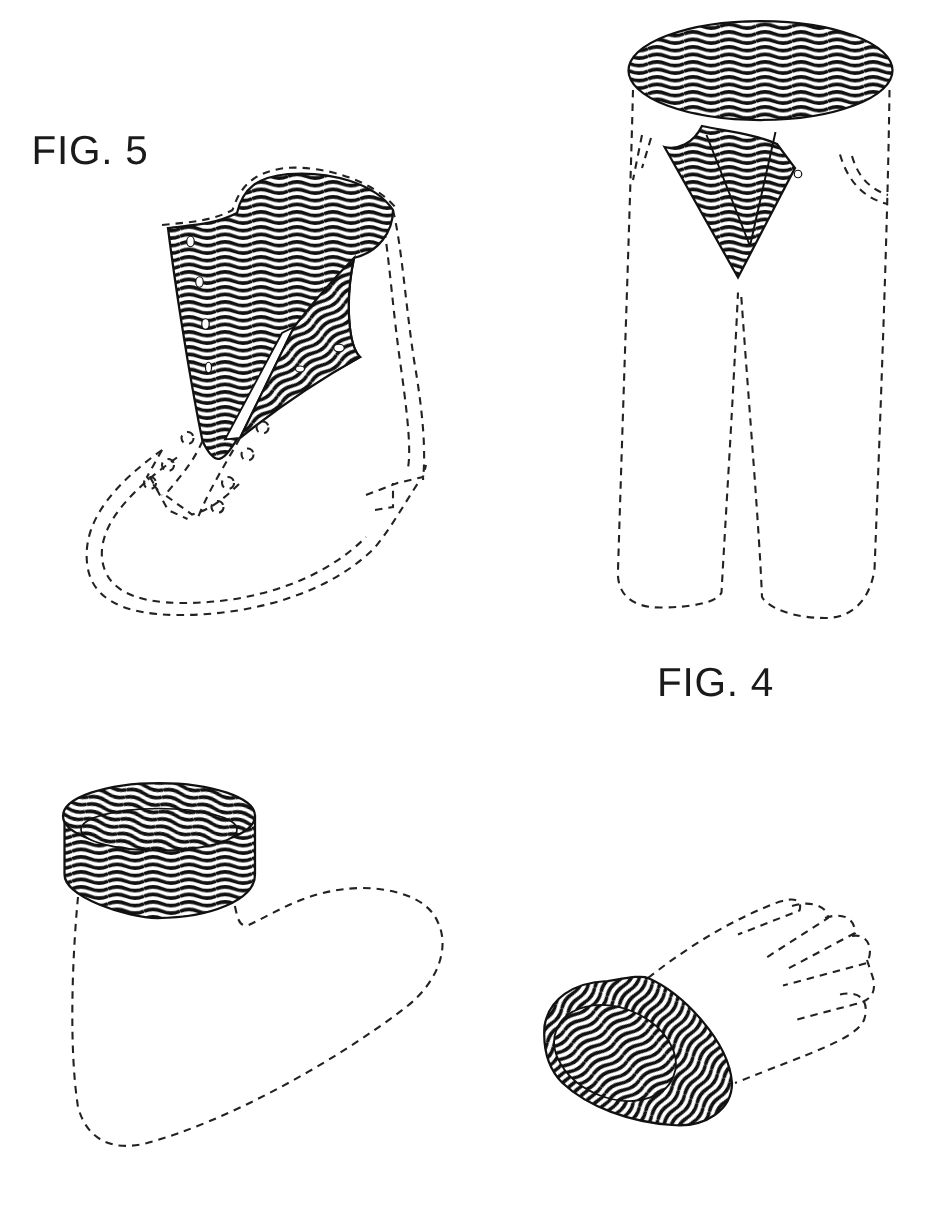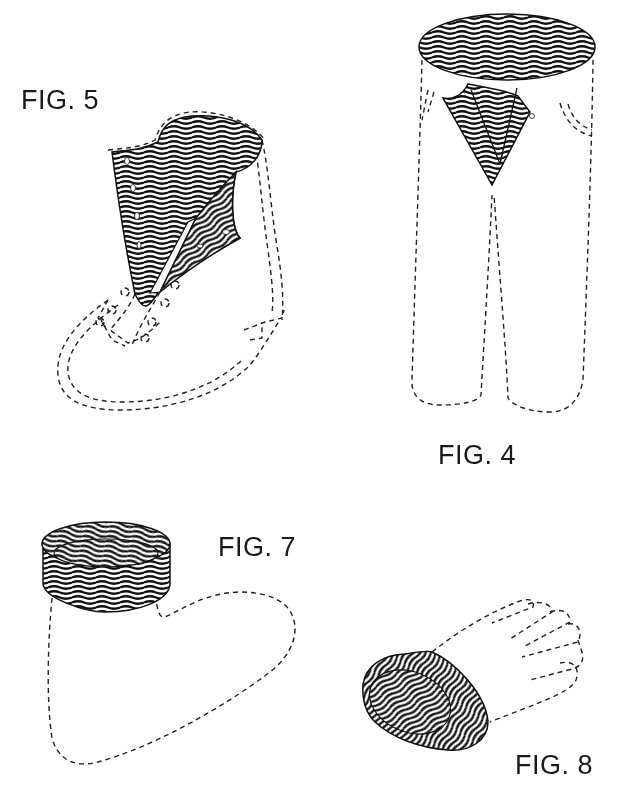--- a/index.html
+++ b/index.html
@@ -109,15 +109,13 @@
            M568 624 C578 622 583 632 578 642 L522 657
            M578 640 L582 652 C585 664 578 668 568 670 L530 680
            M560 663 C574 660 580 668 576 680 C570 693 540 702 490 722"></path>
       <path fill="url(#waveD2)" class="solid" d="M363 684 C366 666 382 655 405 654 C418 652 428 650 432 652 C455 662 486 694 488 722 C488 740 470 752 448 750 C420 748 392 738 375 722 C365 712 362 698 363 684 Z"></path>
       <ellipse cx="410" cy="702" rx="42" ry="30" transform="rotate(22 410 702)" fill="url(#waveD2)" stroke="#111" stroke-width="1.2"></ellipse>
     </g>
   </svg>
 
   <div class="fig-label" style="left:21px; top:85px;">FIG. 5</div>
   <div class="fig-label" style="left:438px; top:440px;">FIG. 4</div>
-  <div class="fig-label" style="left:218px; top:532px;">FIG. 7</div>
-  <div class="fig-label" style="left:515px; top:750px;">FIG. 8</div>
 </div>
 
 </body></html>

